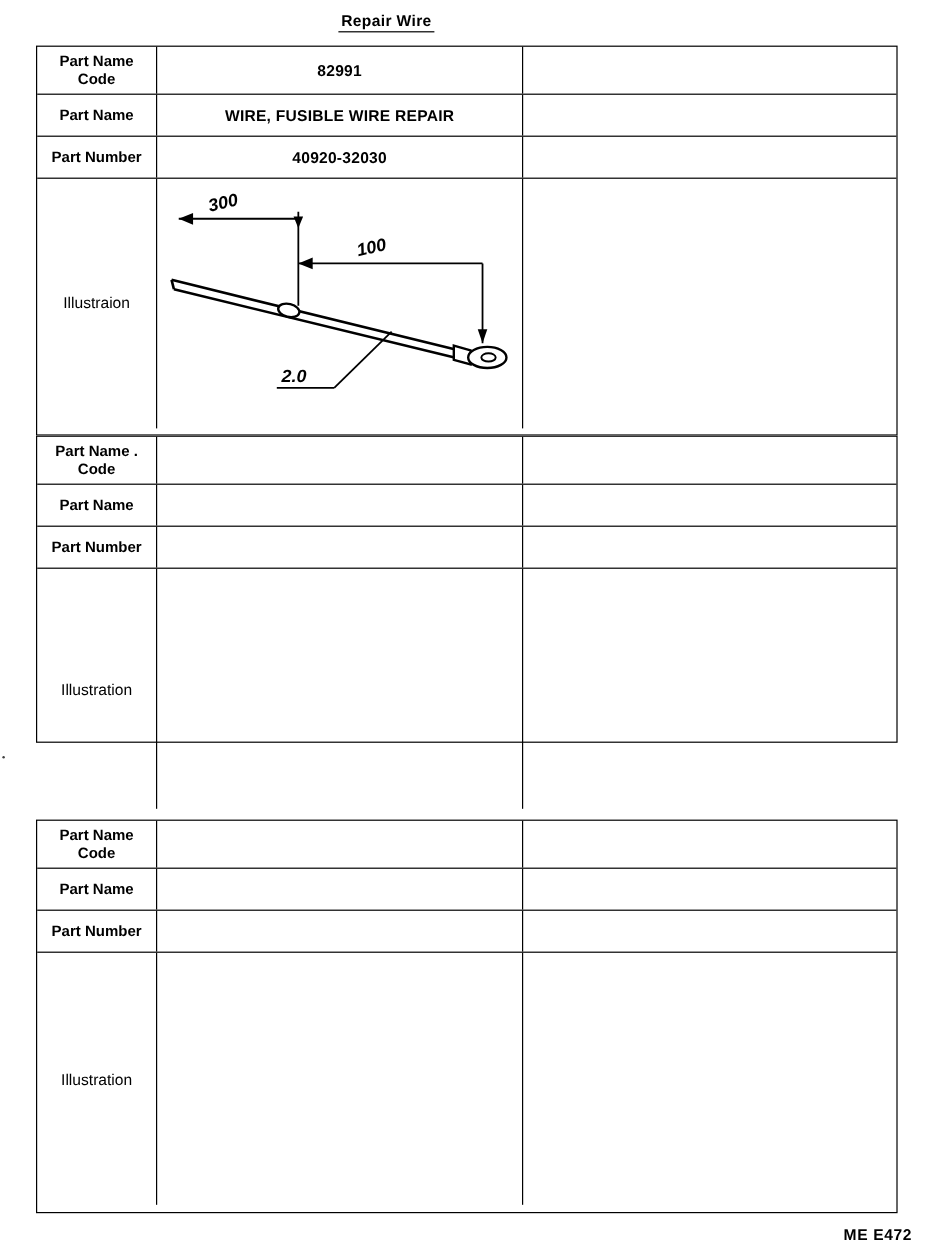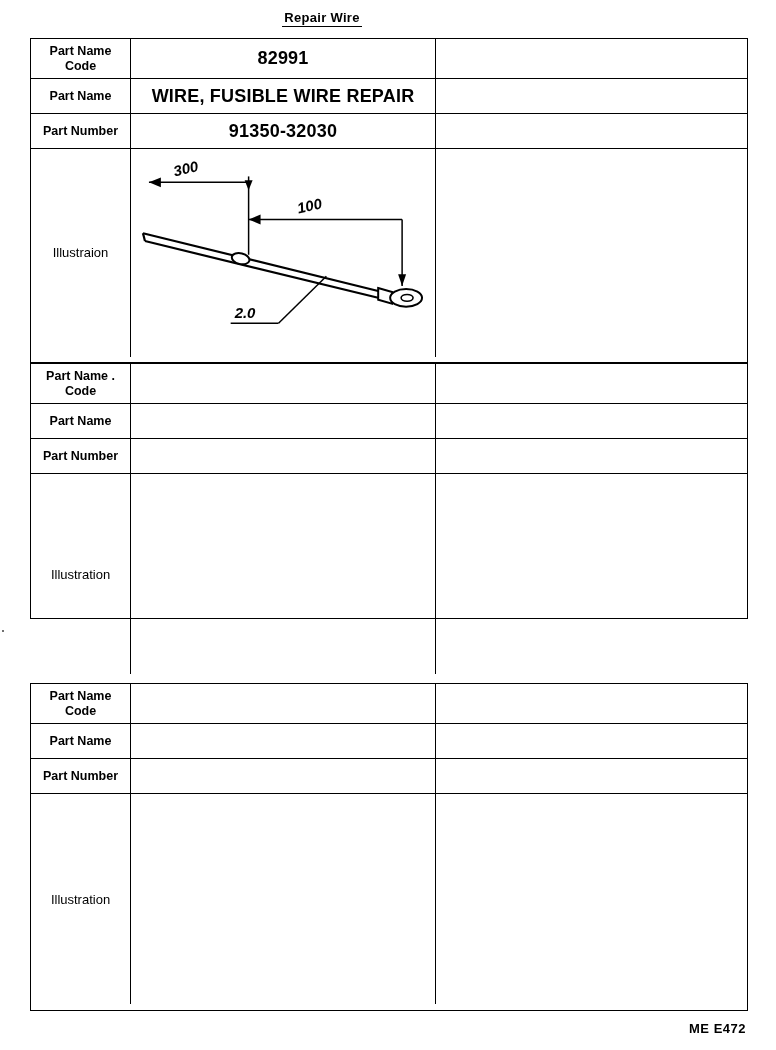--- a/index.html
+++ b/index.html
@@ -73,21 +73,21 @@
   }
   .cell-mid {
     flex: 0 0 305px;
     width: 305px;
     border-right: 1.4px solid #000;
     box-sizing: border-box;
     display: flex;
     align-items: center;
     justify-content: center;
     text-align: center;
-    font-size: 18px;
+    font-size: 13px;
     font-weight: bold;
     letter-spacing: 0.2px;
   }
   .cell-right {
     flex: 1 1 auto;
     box-sizing: border-box;
   }
 
   .row-code { height: 40px; }
   .row-name { height: 35px; }
@@ -134,21 +134,21 @@
   .dim-text {
     font-family: "Liberation Sans", sans-serif;
     font-size: 15px;
     font-style: italic;
     font-weight: bold;
     fill: #000;
   }
 
   .footer-code {
     position: absolute;
-    right: 30px;
+    right: 16px;
     bottom: 14px;
     font-size: 13px;
     font-weight: bold;
     letter-spacing: 0.5px;
   }
 
   .speck {
     position: absolute;
     background: #000;
     width: 2px;
@@ -182,21 +182,21 @@
     </div>
 
     <div class="row row-name">
       <div class="cell-label">Part Name</div>
       <div class="cell-mid">WIRE, FUSIBLE WIRE REPAIR</div>
       <div class="cell-right"></div>
     </div>
 
     <div class="row row-num">
       <div class="cell-label">Part Number</div>
-      <div class="cell-mid">91350-32030</div>
+      <div class="cell-mid">40920-32030</div>
       <div class="cell-right"></div>
     </div>
 
     <div class="row row-illus last">
       <div class="cell-illus-label">Illustraion</div>
       <div class="cell-illus-draw">
         <svg class="illus-svg" viewBox="0 0 305 212" preserveAspectRatio="none">
 
           <line x1="12" y1="86" x2="252" y2="146" stroke="#000" stroke-width="2.2"></line>
           <line x1="14" y1="94" x2="252" y2="153" stroke="#000" stroke-width="2.2"></line>

